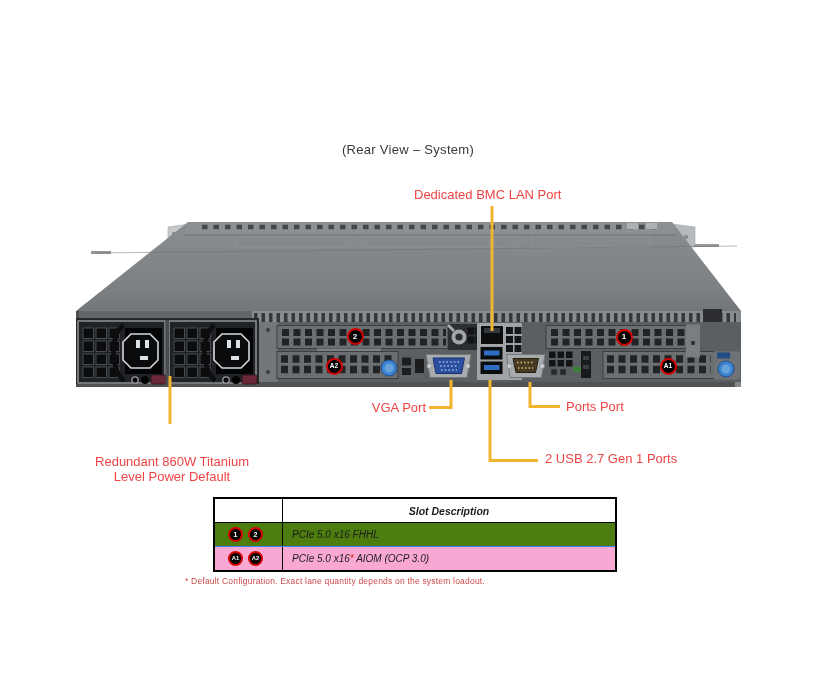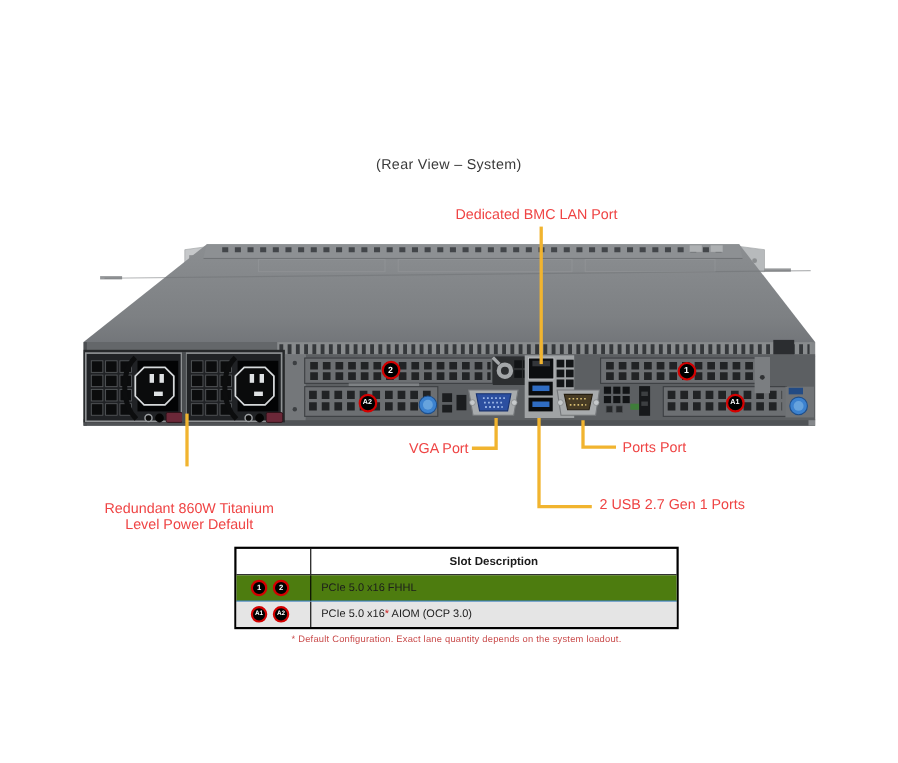--- a/index.html
+++ b/index.html
@@ -32,27 +32,27 @@
   }
   .tbadge.sm{font-size:5.8px;}
   
   .spec-table{
     left:213px;top:497px;width:404px;box-sizing:border-box;
     border:2px solid #000;background:#fff;
   }
   .t-row{display:flex;box-sizing:border-box;}
   .t-row.header{height:24px;border-bottom:1.5px solid #000;}
   .t-row.r1{height:24px;border-bottom:1px solid #3b82f6;background:#4d7c0f;}
-  .t-row.r2{height:23px;background:#e5e5e5;}
+  .t-row.r2{height:23px;background:#f9a8d4;}
   .t-col1{width:68px;box-sizing:border-box;border-right:1.5px solid #000;
           display:flex;align-items:center;gap:5px;padding-left:13px;}
-  .t-col2{flex:1;display:flex;align-items:center;padding-left:9px;font-size:10px;color:#1c1c1c;}
+  .t-col2{flex:1;display:flex;align-items:center;padding-left:9px;font-size:10px;color:#1c1c1c;font-style:italic;}
   .t-col2.head{justify-content:center;font-weight:bold;font-size:10.5px;padding-left:0;}
   .red-star{color:#cc2222;}
-  .footnote{left:185px;top:576px;width:460px;text-align:center;font-size:8.5px;color:#c94a4a;letter-spacing:.2px;}
+  .footnote{left:185px;top:576px;width:460px;font-size:8.5px;color:#c94a4a;letter-spacing:.2px;}
 </style>
 </head>
 <body>
 
 <svg class="abs" style="left:0;top:0;" width="816" height="694" viewBox="0 0 816 694">
   <defs>
     <linearGradient id="topGrad" x1="0" y1="0" x2="0" y2="1">
       <stop offset="0" stop-color="#8b8e91"></stop>
       <stop offset="0.75" stop-color="#7d8083"></stop>
       <stop offset="1" stop-color="#73767a"></stop>

